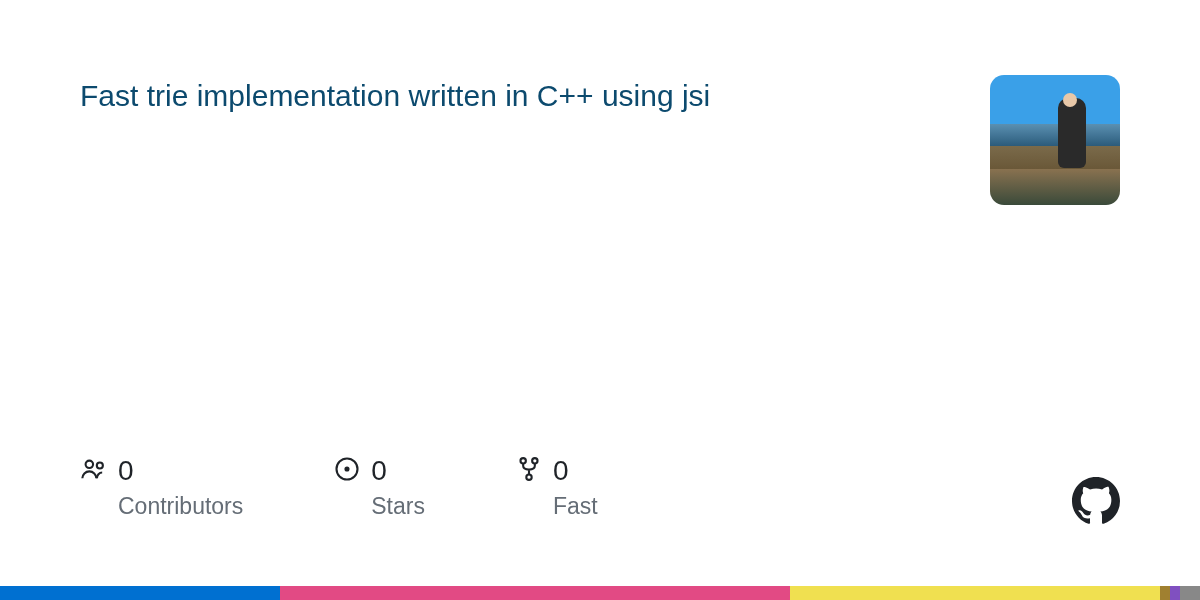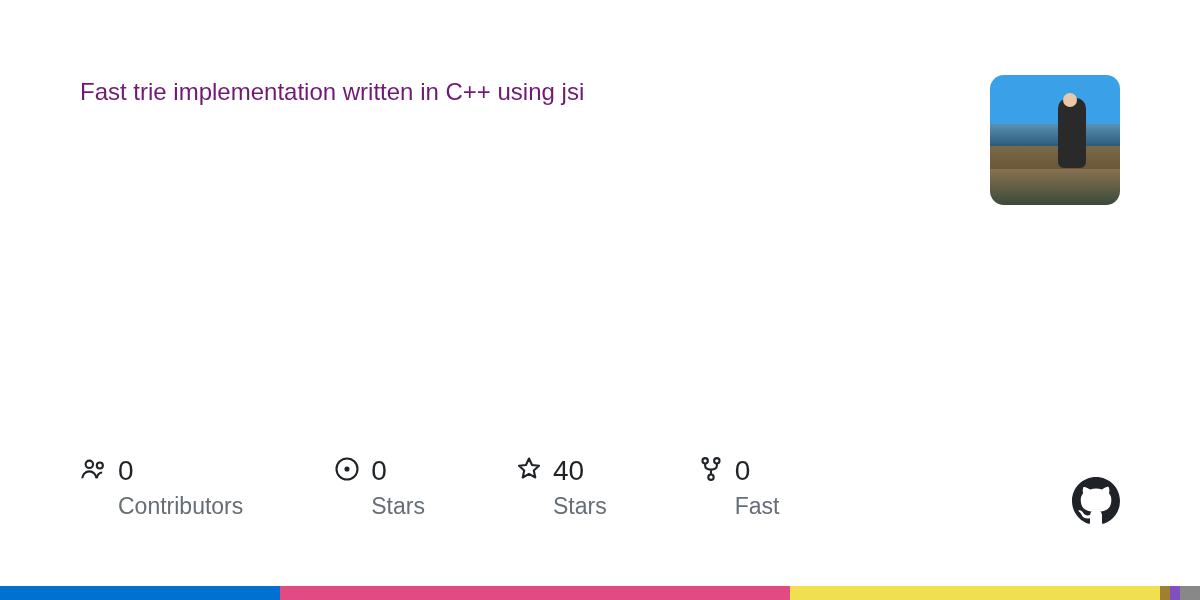--- a/index.html
+++ b/index.html
@@ -23,22 +23,22 @@
     font-size: 56px;
     line-height: 1.15;
     color: #1f2328;
     font-weight: 400;
     margin-bottom: 28px;
   }
   .title .owner { font-weight: 400; }
   .title .sep { font-weight: 400; }
   .title .repo { font-weight: 700; }
   .description {
-    font-size: 24px;
-    color: #701a75;
+    font-size: 30px;
+    color: #0c4a6e;
     line-height: 1.4;
   }
   .avatar {
     width: 130px;
     height: 130px;
     border-radius: 14px;
     flex-shrink: 0;
     background: linear-gradient(to bottom,
       #3aa0e8 0%, #3aa0e8 38%,
       #5a8fb0 38%, #2a5a7a 55%,
@@ -155,31 +155,20 @@
         <svg viewBox="0 0 24 24">
             <circle cx="12" cy="12" r="9"></circle>
             <circle cx="12" cy="12" r="2.2" fill="#1f2328" stroke="none"></circle>
           </svg>
       </span>
       <span class="stat-value">0</span>
     </div>
     <span class="stat-label">Stars</span>
   </div>
 
-  <div class="stat">
-    <div class="stat-top">
-      <span>
-        <svg viewBox="0 0 24 24">
-            <path d="M12 3l2.6 5.6 6 .6-4.5 4.1 1.3 6-5.4-3.1L6.6 19.3l1.3-6L3.4 9.2l6-.6z" stroke-linejoin="round"></path>
-          </svg>
-      </span>
-      <span class="stat-value">40</span>
-    </div>
-    <span class="stat-label">Stars</span>
-  </div>
 
   <div class="stat">
     <div class="stat-top">
       <span>
         <svg viewBox="0 0 24 24">
             <circle cx="7" cy="5" r="2.3"></circle>
             <circle cx="17" cy="5" r="2.3"></circle>
             <circle cx="12" cy="19" r="2.3"></circle>
             <path d="M7 7.3v2c0 2 1.5 3.2 5 3.2s5-1.2 5-3.2v-2M12 12.5v4.2"></path>
           </svg>

